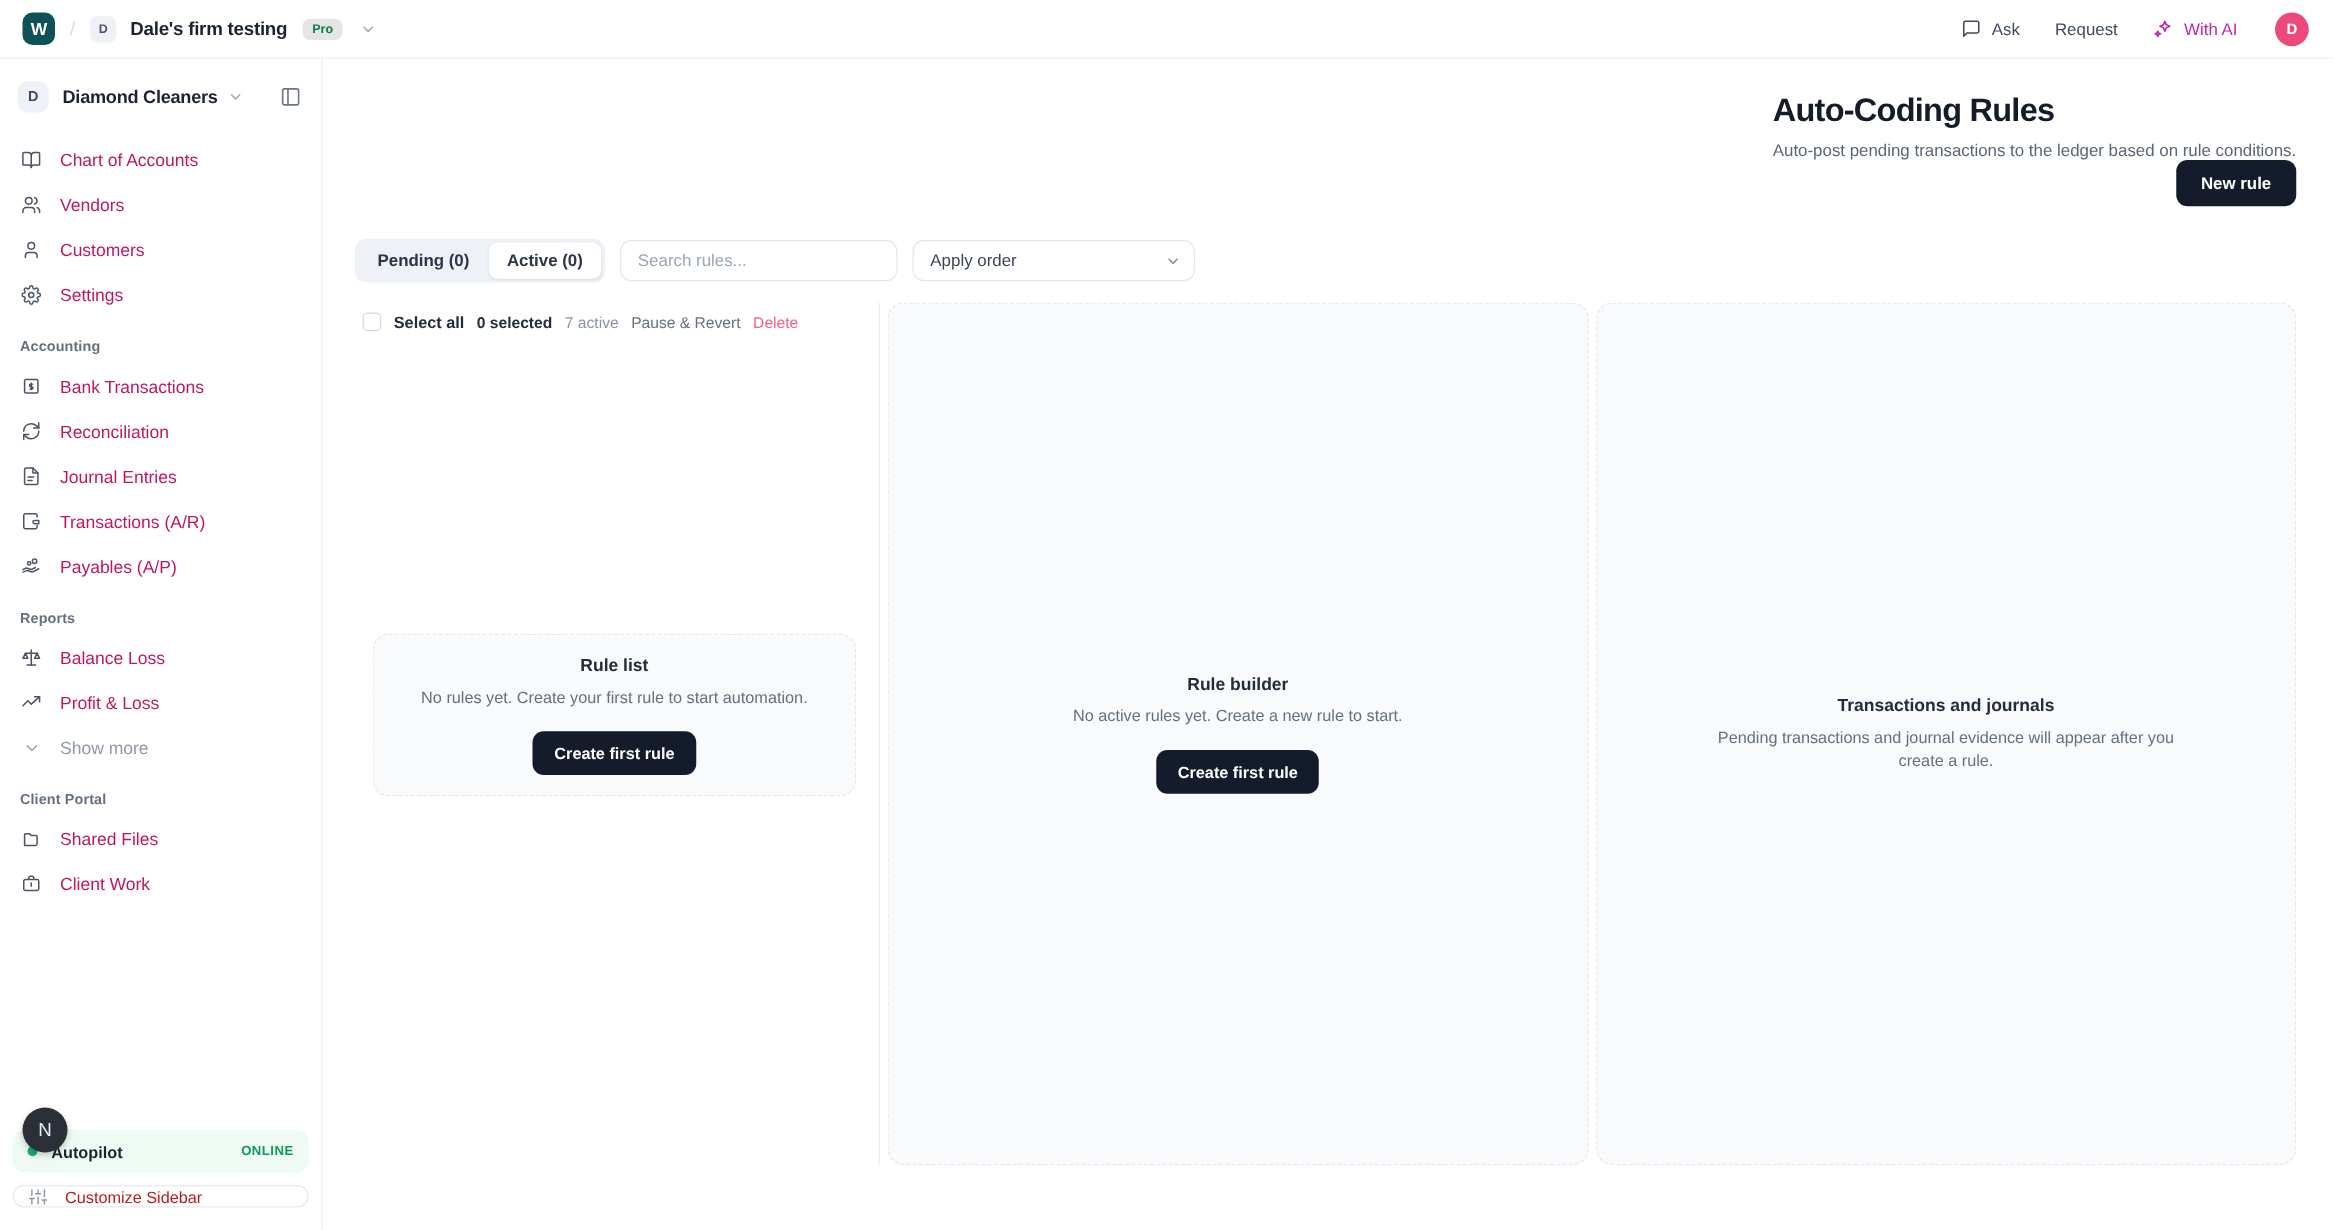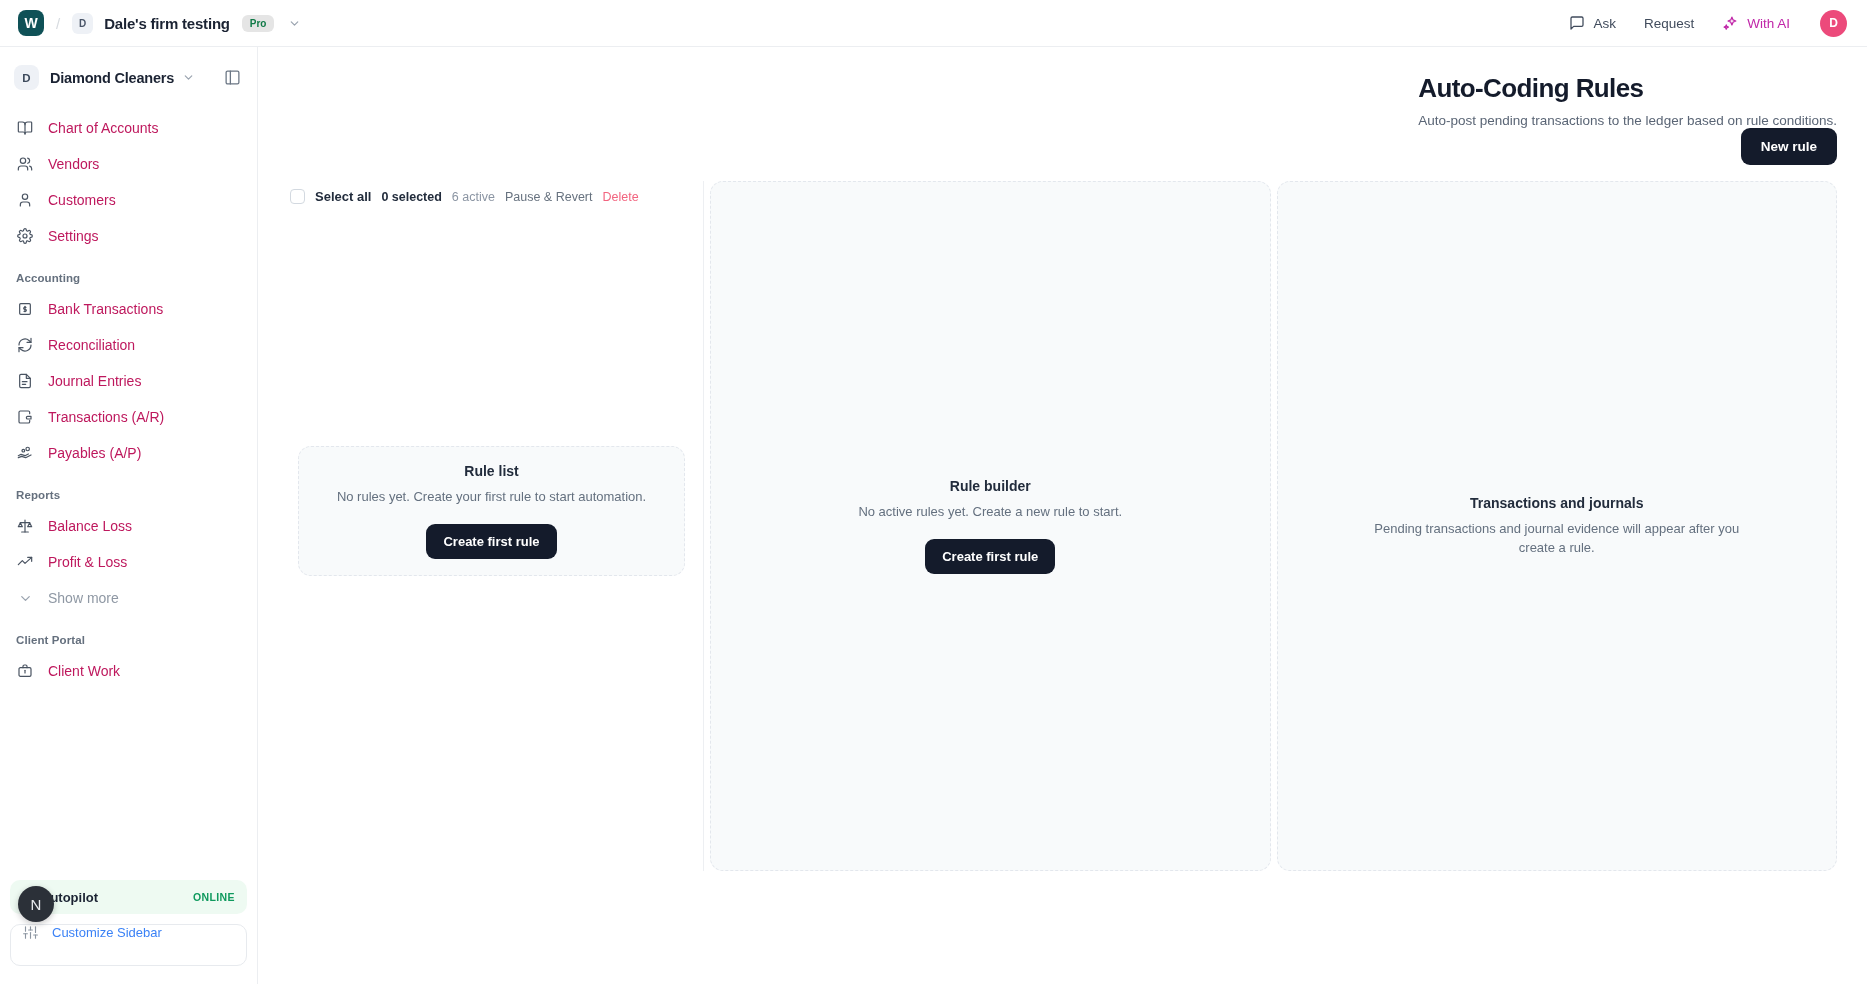--- a/index.html
+++ b/index.html
@@ -105,24 +105,24 @@
   .autopilot {
     display: flex; align-items: center;
     background: #eefaf2; border-radius: 10px;
     height: 34px; padding: 0 12px;
   }
   .dot { width: 8px; height: 8px; border-radius: 50%; background: #13b06a; margin-right: 11px; }
   .autopilot .lbl { font-size: 13px; font-weight: bold; color: #1b2333; }
   .autopilot .st { margin-left: auto; font-size: 10.5px; font-weight: bold; color: #0f9a5e; letter-spacing: 0.4px; }
   .customize {
     margin-top: 10px;
-    display: flex; align-items: flex-start;
+    display: flex; align-items: flex-end;
     border: 1px solid #e7eaee; border-radius: 10px;
-    height: 42px; padding: 0 12px;
-    font-size: 13px; color: #3b82f6; cursor: pointer;
+    height: 18px; padding: 0 12px;
+    font-size: 13px; color: #b91c1c; cursor: pointer;
   }
   .customize .ic { width: 18px; margin-right: 11px; display: flex; color: #8b95a1; }
   .float-bubble {
     position: absolute; left: 18px; bottom: 62px;
     width: 36px; height: 36px; border-radius: 50%;
     background: #2b3038; color: #e9ecef;
     display: flex; align-items: center; justify-content: center;
     font-size: 15px; cursor: pointer;
     box-shadow: 0 2px 6px rgba(0,0,0,.22);
   }
@@ -406,20 +406,28 @@
         <span class="ic">
           <svg width="15" height="15" viewBox="0 0 24 24" fill="none" stroke="currentColor" stroke-width="2" stroke-linecap="round" stroke-linejoin="round">
               <polyline points="6 9 12 15 18 9"></polyline>
             </svg>
         </span>
         <span>Show more</span>
       </div>
 
       <div class="nav-section">Client Portal</div>
 
+      <div class="nav-item">
+        <span class="ic">
+          <svg width="16" height="16" viewBox="0 0 24 24" fill="none" stroke="currentColor" stroke-width="1.8" stroke-linecap="round" stroke-linejoin="round">
+              <path d="M4 20h13a2 2 0 0 0 2-2V9a1 1 0 0 0-1-1h-6l-2-2H5a1 1 0 0 0-1 1z"></path>
+            </svg>
+        </span>
+        <span>Shared Files</span>
+      </div>
 
       <div class="nav-item">
         <span class="ic">
           <svg width="16" height="16" viewBox="0 0 24 24" fill="none" stroke="currentColor" stroke-width="1.8" stroke-linecap="round" stroke-linejoin="round">
               <rect x="3" y="7" width="18" height="13" rx="2"></rect>
               <path d="M9 7V5a2 2 0 0 1 2-2h2a2 2 0 0 1 2 2v2"></path>
               <path d="M12 11v4"></path>
             </svg>
         </span>
         <span>Client Work</span>
@@ -457,29 +465,46 @@
 
     <div class="page-head">
       <div>
         <div class="page-title">Auto-Coding Rules</div>
         <div class="page-sub">Auto-post pending transactions to the ledger based on rule conditions.</div>
       </div>
       <div class="head-spacer"></div>
       <button class="btn-dark">New rule</button>
     </div>
 
+    <div class="toolbar">
+      <div class="segmented">
+        <button class="seg">Pending (0)</button>
+        <button class="seg active">Active (0)</button>
+      </div>
+      <input class="search-input" type="text" placeholder="Search rules..." style="">
+      <div class="select-wrap">
+        <select class="order-select">
+          <option>Apply order</option>
+        </select>
+        <span class="select-chev">
+          <svg width="13" height="13" viewBox="0 0 24 24" fill="none" stroke="currentColor" stroke-width="2" stroke-linecap="round" stroke-linejoin="round">
+              <polyline points="6 9 12 15 18 9"></polyline>
+            </svg>
+        </span>
+      </div>
+    </div>
 
     <div class="columns">
 
       <section class="col-left">
         <div class="selbar">
           <span class="checkbox"></span>
           <span class="sel-all">Select all</span>
           <span class="count-strong">0 selected</span>
-          <span class="count-dim">6 active</span>
+          <span class="count-dim">7 active</span>
           <span class="act">Pause &amp; Revert</span>
           <span class="act danger">Delete</span>
         </div>
 
         <div class="empty-card card-left">
           <div class="card-title">Rule list</div>
           <div class="card-sub">No rules yet. Create your first rule to start automation.</div>
           <button class="card-btn">Create first rule</button>
         </div>
       </section>

